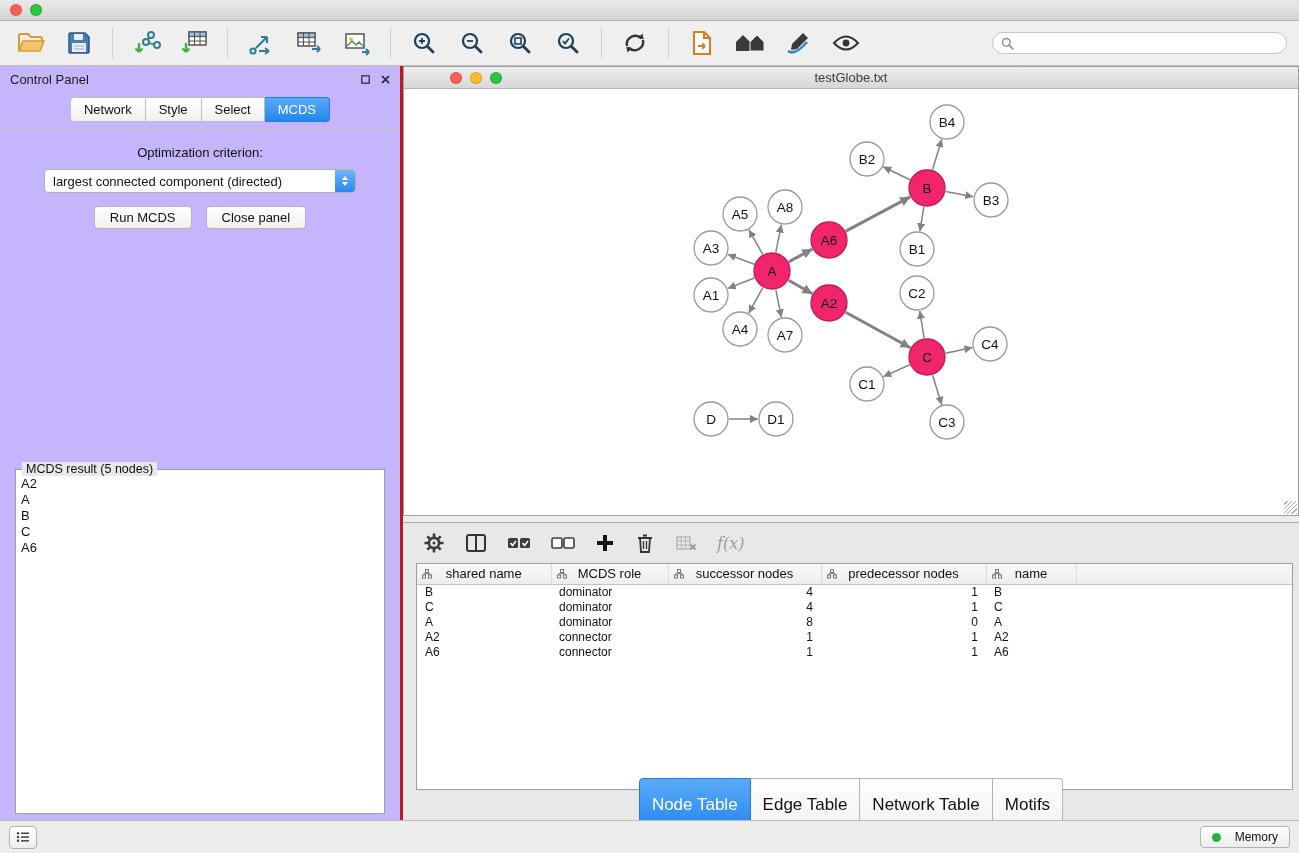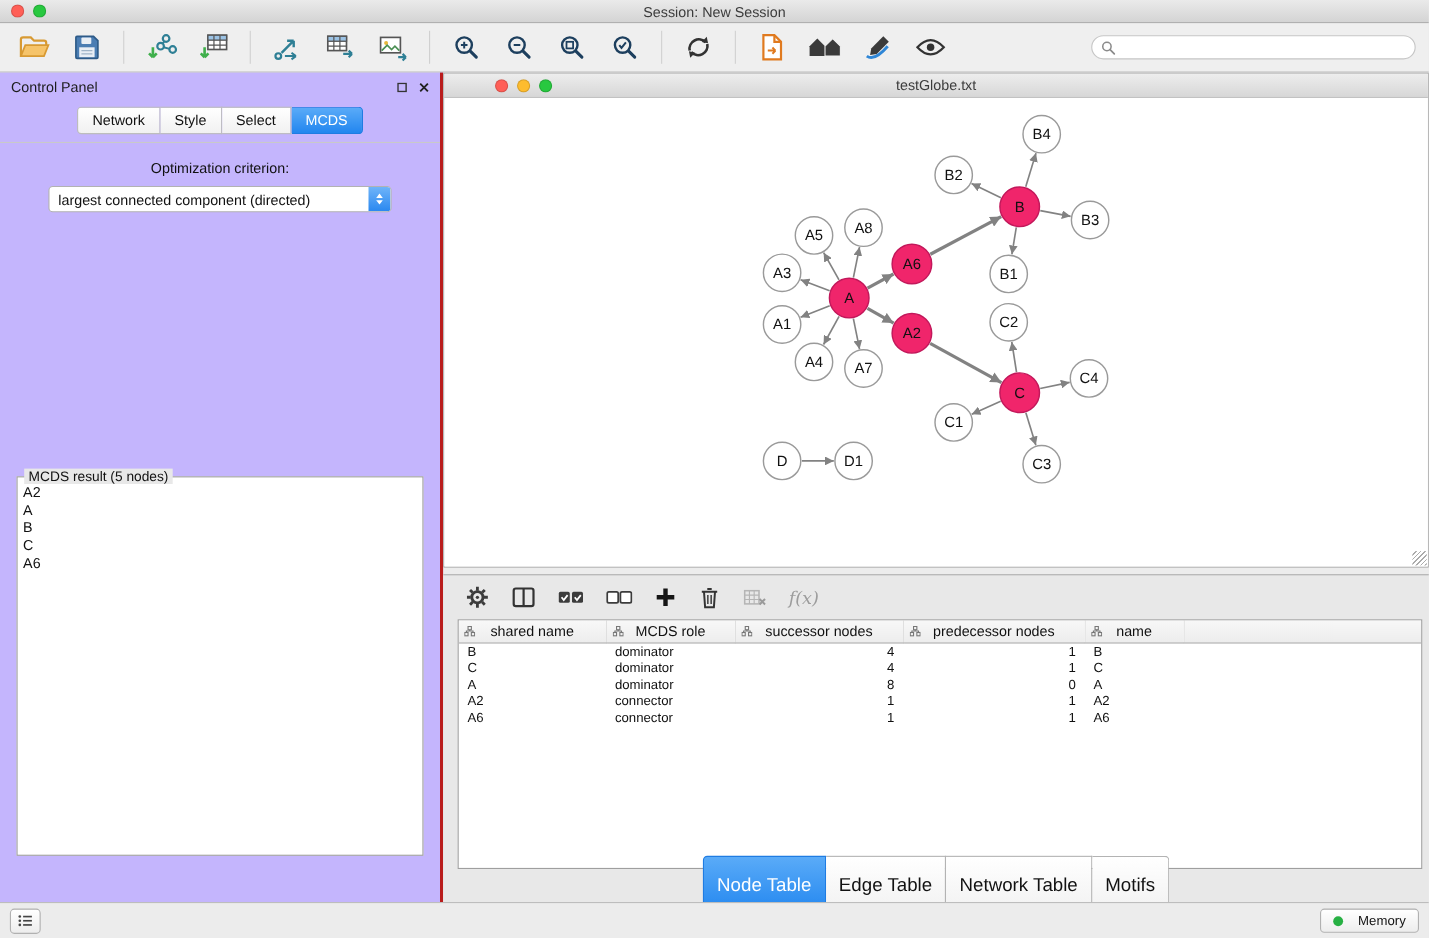--- a/index.html
+++ b/index.html
@@ -85,21 +85,20 @@
 </head>
 <body>
 
 <div class="app">
 
   <div class="titlebar">
     <div class="lights">
       <span class="light red"></span>
       <span class="light green"></span>
     </div>
-    <div class="win-title">Session: New Session</div>
   </div>
 
   <div class="toolbar">
     <button class="tb-btn">
       <svg width="30" height="26" viewBox="0 0 30 26">
         <path d="M3 21 V6 q0-2 2-2 h7 l3 3 h9 q2 0 2 2 v2" fill="none" stroke="#d89a33" stroke-width="2"></path>
         <path d="M3 21 l4-10 h21 l-4 10 z" fill="#f6c46a" stroke="#d89a33" stroke-width="1.6"></path>
       </svg>
     </button>
     <button class="tb-btn">
@@ -250,20 +249,24 @@
         <div class="cp-tab active">MCDS</div>
       </div>
       <div class="cp-body">
         <div class="opt-label">Optimization criterion:</div>
         <div class="dropdown">
           <span class="dd-text">largest connected component (directed)</span>
           <span class="dd-stepper">
             <span class="tri-up"></span>
               <span class="tri-down"></span>
           </span>
+        </div>
+        <div class="btn-row">
+          <button class="btn">Run MCDS</button>
+          <button class="btn">Close panel</button>
         </div>
         <div class="result-box">
           <span class="result-title">MCDS result (5 nodes)</span>
           <div class="result-list">
               <div>A2</div>
               <div>A</div>
               <div>B</div>
               <div>C</div>
               <div>A6</div>
             </div>

